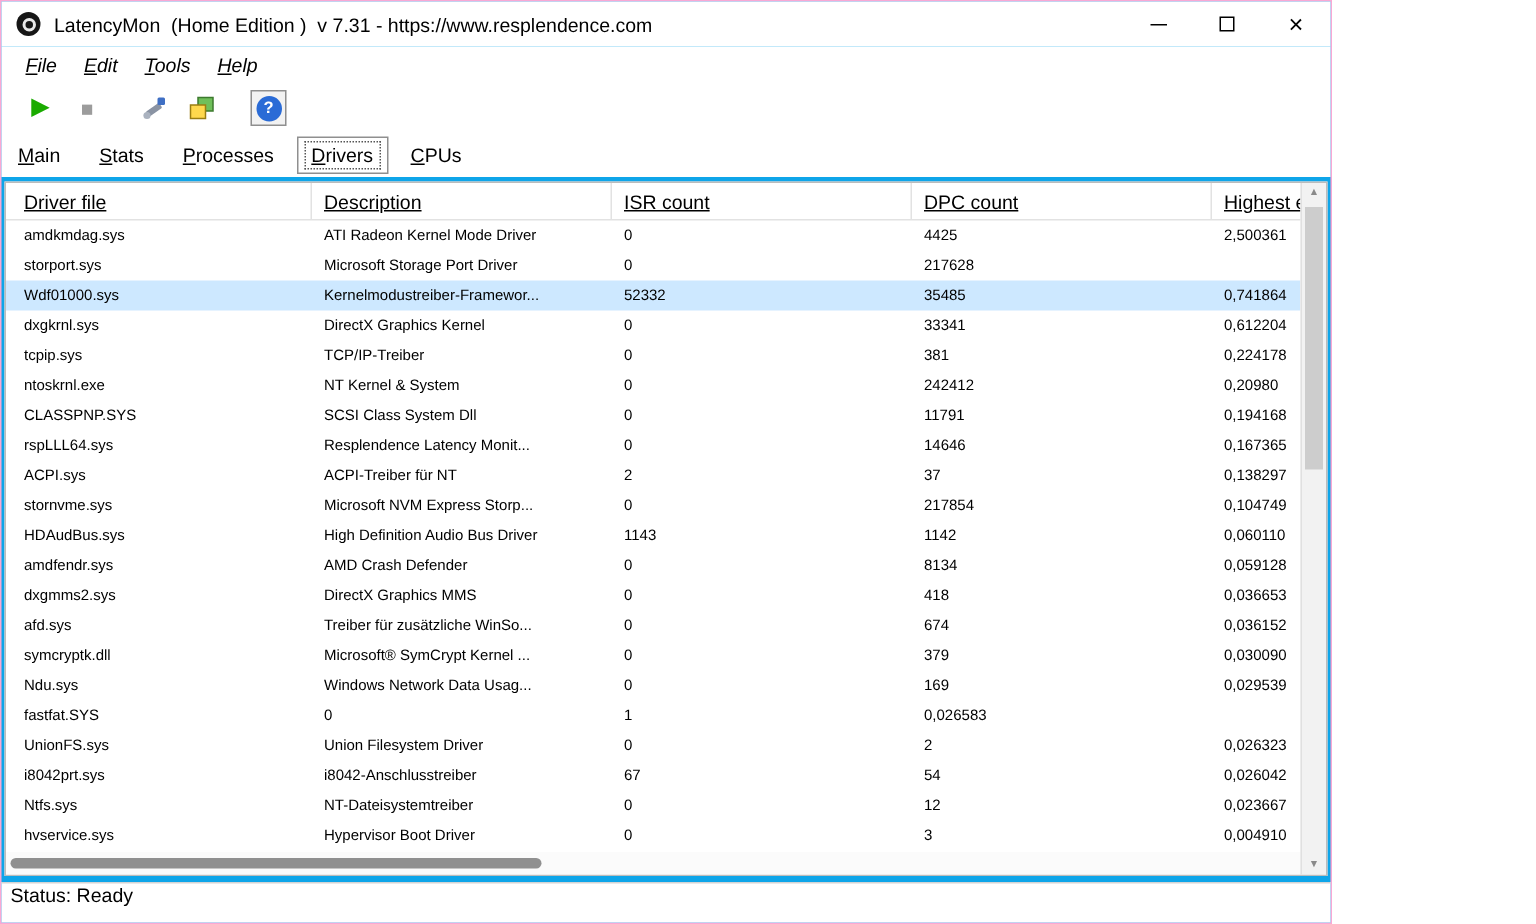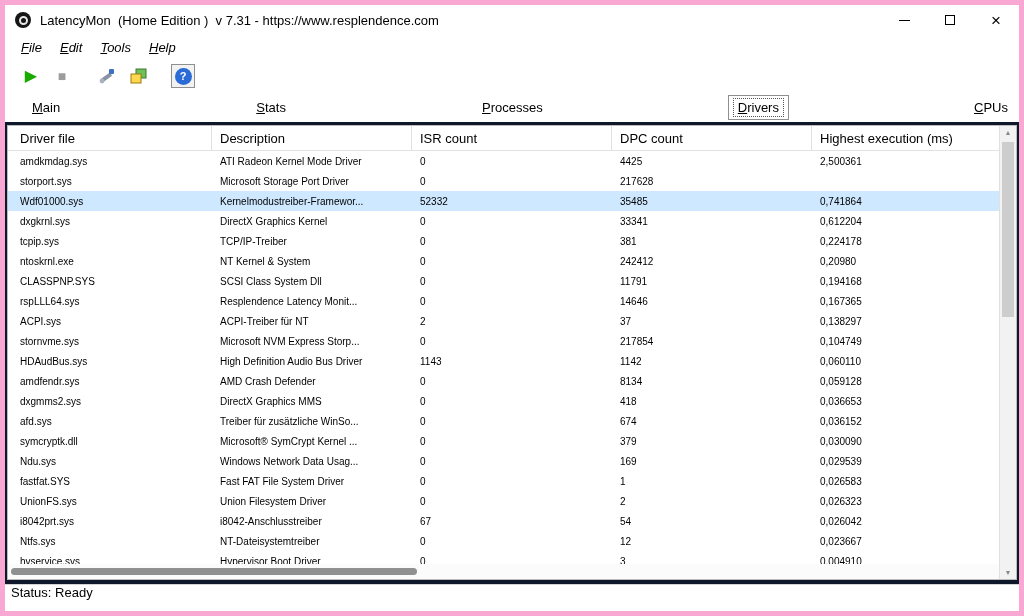--- a/index.html
+++ b/index.html
@@ -4,24 +4,24 @@
 <style>
   * { box-sizing: border-box; }
   html, body { margin: 0; padding: 0; }
   body {
     width: 1024px; height: 616px;
     font-family: "Liberation Sans", sans-serif;
     background: #fff; color: #000;
     overflow: hidden;
   }
   .window {
-    width: 1024px; height: 616px;
-    border: 5px solid #f9a8d4;
+    width: 888px; height: 616px;
+    border: 1px solid #f9a8d4;
     display: flex; flex-direction: column;
-    background: #0f172a;
+    background: #0ea5e9;
   }
 
   
   .titlebar { flex: 0 0 30px; display: flex; align-items: center; background: #fff; }
   .app-icon {
     width: 16px; height: 16px; border-radius: 50%;
     background: #161616; margin: 0 9px 0 10px; position: relative; flex: 0 0 16px;
   }
   .app-icon::after {
     content: ""; position: absolute; left: 4px; top: 4px;
@@ -46,37 +46,37 @@
   .stop-glyph { color: #9c9c9c; font-size: 14px; line-height: 1; }
   .gap { margin-left: 14px; }
   .help-btn { border: 1px solid #8f8f8f; background: #f2f2f2; }
   .help-circle {
     width: 17px; height: 17px; border-radius: 50%;
     background: #2a6bd6; color: #fff; font-weight: bold; font-size: 11px;
     display: flex; align-items: center; justify-content: center;
   }
 
   
-  .tabbar { flex: 0 0 30px; display: flex; align-items: center; padding-left: 16px; gap: 4px; background: #fff; justify-content: space-between; }
+  .tabbar { flex: 0 0 30px; display: flex; align-items: center; padding-left: 0; gap: 4px; background: #fff; }
   .tab { font-size: 13px; padding: 4px 11px; }
   .tab.active { border: 1px solid #8f8f8f; padding: 3px 5px; background: #fff; }
   .tab.active .tab-label { outline: 1px dotted #555; padding: 1px 4px; display: inline-block; }
 
   
   .tablewrap {
     flex: 1 1 auto; min-height: 0;
     margin: 3px 2px 4px 2px;
     border: 1px solid #bcbcbc;
     display: flex; background: #fff;
   }
   .tmain { flex: 1 1 auto; min-width: 0; display: flex; flex-direction: column; }
   .thead { flex: 0 0 25px; display: flex; border-bottom: 1px solid #e2e2e2; }
   .th {
     font-size: 13px; display: flex; align-items: center;
-    padding-left: 8px; border-right: 1px solid #e2e2e2; overflow: hidden; white-space: nowrap;
+    padding-left: 8px; border-right: 1px solid #e2e2e2; overflow: hidden; white-space: nowrap; text-decoration: underline;
   }
   .c0 { width: 204px; flex: 0 0 204px; }
   .c1 { width: 200px; flex: 0 0 200px; }
   .c2 { width: 200px; flex: 0 0 200px; }
   .c3 { width: 200px; flex: 0 0 200px; }
   .c4 { flex: 1 1 auto; border-right: none; }
   .th.c0, .td.c0 { padding-left: 12px; }
   .tbody { flex: 1 1 auto; overflow: hidden; }
   .tr { height: 20px; display: flex; align-items: center; font-size: 10px; }
   .tr.selected { background: #cde8ff; }
@@ -294,21 +294,20 @@
           <div class="tr">
             <div class="td c0">Ndu.sys</div>
             <div class="td c1">Windows Network Data Usag...</div>
             <div class="td c2">0</div>
             <div class="td c3">169</div>
             <div class="td c4">0,029539</div>
           </div>
 
           <div class="tr">
             <div class="td c0">fastfat.SYS</div>
-            <div class="td c1">Fast FAT File System Driver</div>
             <div class="td c2">0</div>
             <div class="td c3">1</div>
             <div class="td c4">0,026583</div>
           </div>
 
           <div class="tr">
             <div class="td c0">UnionFS.sys</div>
             <div class="td c1">Union Filesystem Driver</div>
             <div class="td c2">0</div>
             <div class="td c3">2</div>

